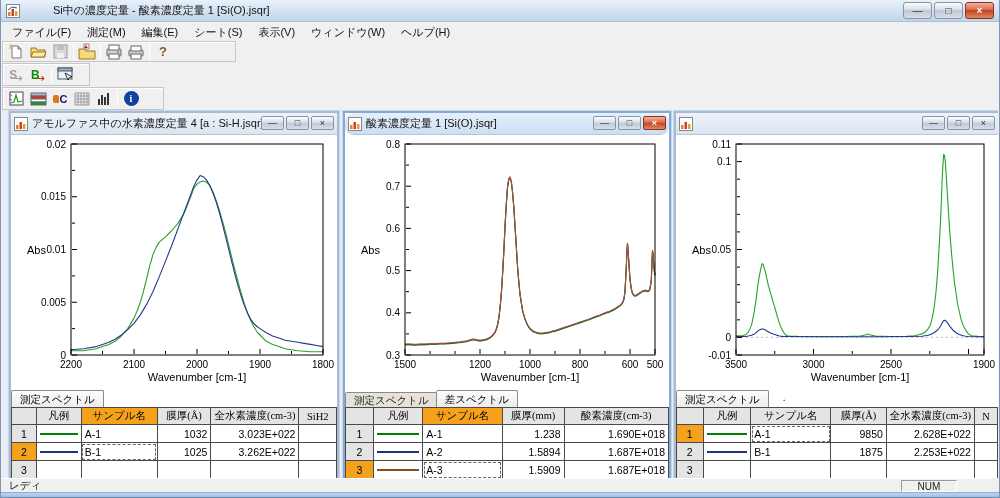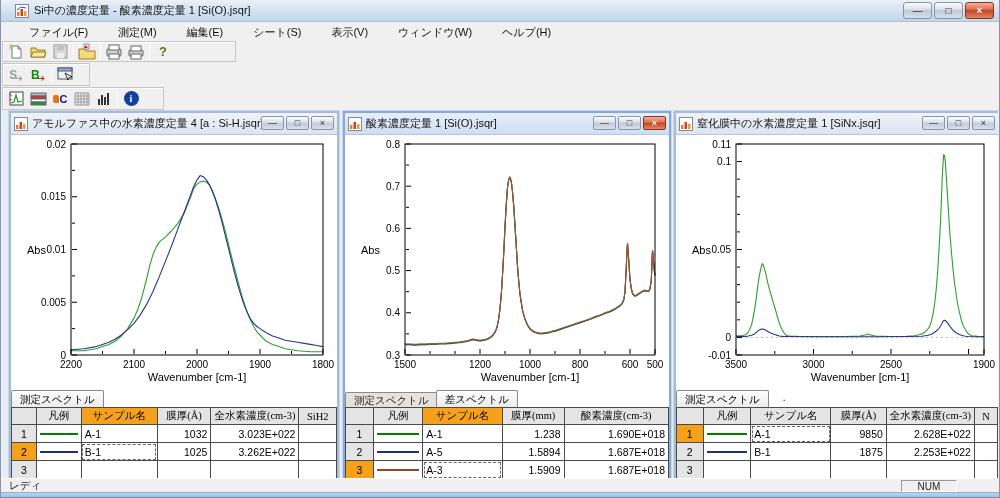--- a/index.html
+++ b/index.html
@@ -5,33 +5,33 @@
   * { margin:0; padding:0; box-sizing:border-box; }
   html,body { width:1000px; height:498px; overflow:hidden; }
   body { font-family:"Liberation Sans","DejaVu Sans",sans-serif; font-size:11px; background:#e9eef6; }
 
   .app { position:absolute; inset:0; width:1000px; height:498px; background:#f0f0f0;
          border-left:1px solid #7f97b5; border-right:1px solid #7f97b5; }
 
   
   .titlebar { position:absolute; left:0; top:0; right:0; height:22px;
     background:linear-gradient(180deg,#e9f1fa,#d3e1f2 55%,#c2d5ea);
-    border-bottom:1px solid #aebfd4; display:flex; align-items:center; padding-left:14px; }
+    border-bottom:1px solid #aebfd4; display:flex; align-items:center; padding-left:5px;gap:28px; }
   .titlebar .title { margin-left:5px; color:#111; }
   .capgroup { position:absolute; right:5px; top:2px; display:flex; gap:2px; }
   .cap-btn { width:29px; height:17px; border:1px solid #8795a8; border-radius:3px;
     background:linear-gradient(#fdfdfd,#d7dfe8 45%,#bfcad7 50%,#d7dfe8);
     display:flex; align-items:center; justify-content:center; font-size:10px; color:#333; line-height:1; }
   .cap-btn.red { background:linear-gradient(#efb2a2,#dd6a48 45%,#c44322 50%,#dd8a64);
     border-color:#903018; color:#fff; font-weight:bold; }
   .cap-sm { width:23px; height:14px; font-size:9px; border-radius:2px; }
 
   
   .menubar { position:absolute; left:0; top:23px; right:0; height:18px; background:#f0f0f0;
-    display:flex; align-items:center; gap:16px; padding-left:21px; }
+    display:flex; align-items:center; gap:2px; padding-left:4px; }
   .menu-item { padding:2px 7px; color:#111; }
 
   
   .tb { position:absolute; background:#f0f0f0; border:1px solid #c6c6c6;
         box-shadow:inset 1px 1px 0 #fff; display:flex; align-items:center; padding:1px 2px; }
   .tb1 { left:1px; top:41px; width:234px; height:21px; }
   .tb2 { left:1px; top:63px; width:88px;  height:23px; }
   .tb3 { left:1px; top:87px; width:162px; height:23px; }
   .tbtn { width:22px; height:18px; display:flex; align-items:center; justify-content:center; }
   .tbtn svg { display:block; }
@@ -48,21 +48,21 @@
     display:flex; align-items:center; justify-content:center; }
 
   
   .mdi { position:absolute; left:1px; right:1px; top:110px; height:368px; background:#e9eef6; overflow:hidden; }
 
   .child { position:absolute; top:1px; height:400px; background:#fff;
     border:2px solid #a7bcd4; box-shadow:0 0 0 1px #c7d6e8; }
   .child.active { border-color:#86aad8; }
   .child-tb { height:22px; display:flex; align-items:center; padding-left:3px;
     background:linear-gradient(180deg,#eff3f9,#dbe4f0); border-bottom:1px solid #b7c6d9; }
-  .child.active .child-tb { background:linear-gradient(180deg,#e7effb,#ccdef4); }
+  .child.active .child-tb { background:linear-gradient(180deg,#e7effb,#ccdef4);border-radius:9px; }
   .child-tb .title { margin-left:4px; font-size:11px; color:#111; white-space:nowrap; overflow:hidden; }
   .child-caps { position:absolute; right:3px; top:3px; display:flex; gap:2px; }
 
   .doc-icon { width:14px; height:14px; flex:0 0 14px; }
 
   .chart-wrap { height:253px; background:#fff; }
   .chart-wrap svg { width:100%; height:100%; }
   svg text { font-family:"Liberation Sans","DejaVu Sans",sans-serif; font-size:10px; fill:#000; }
   svg text.axlbl { font-size:11px; }
 
@@ -425,21 +425,21 @@
               </td>
           <td>A-1</td>
           <td class="num">1.238</td>
           <td class="num">1.690E+018</td>
         </tr>
         <tr>
           <td class="rownum">2</td>
           <td>
                 <div class="legend-line" style="border-top-color: rgb(32, 48, 126);"></div>
               </td>
-          <td>A-5</td>
+          <td>A-2</td>
           <td class="num">1.5894</td>
           <td class="num">1.687E+018</td>
         </tr>
         <tr>
           <td class="rownum sel">3</td>
           <td>
                 <div class="legend-line" style="border-top-color: rgb(139, 74, 32);"></div>
               </td>
           <td class="focus">A-3</td>
           <td class="num">1.5909</td>
@@ -450,21 +450,20 @@
     </div>
 
     <div class="child" style="left:672px; width:326px;">
       <div class="child-tb">
         <svg class="doc-icon" viewBox="0 0 14 14">
             <rect x="0.5" y="0.5" width="13" height="13" fill="#fff" stroke="#888"></rect>
             <rect x="2" y="8" width="2.5" height="4" fill="#e08030"></rect>
             <rect x="5.5" y="5" width="2.5" height="7" fill="#d04020"></rect>
             <rect x="9" y="7" width="2.5" height="5" fill="#e0a030"></rect>
           </svg>
-        <span class="title">窒化膜中の水素濃度定量 1 [SiNx.jsqr]</span>
         <div class="child-caps">
           <div class="cap-btn cap-sm">—</div>
           <div class="cap-btn cap-sm">□</div>
           <div class="cap-btn cap-sm">×</div>
         </div>
       </div>
       <div class="chart-wrap"><svg viewBox="0 0 322 253">
             <line x1="60" y1="202.41666666666666" x2="308" y2="202.41666666666666" stroke="#b4bcd8" stroke-dasharray="2,3"></line>
             <polyline points="60.0,200.7 66.2,200.7 69.3,199.8 72.4,197.1 75.5,190.1 77.0,183.1 78.6,174.3 80.2,163.7 81.7,151.4 83.3,140.9 84.8,133.8 85.6,130.3 86.3,128.6 87.1,129.4 87.9,132.1 89.5,137.4 91.0,144.4 92.6,151.4 94.1,156.7 95.7,162.0 97.2,167.3 98.8,172.5 100.3,177.8 101.8,183.1 103.4,188.3 104.9,191.9 106.5,195.4 108.1,198.0 109.6,199.8 111.2,200.7 114.3,201.0 122.0,201.4 137.5,201.5 153.0,201.5 168.5,201.5 184.0,201.0 190.2,199.8 191.8,198.9 193.3,199.8 199.5,201.0 215.0,201.5 230.5,201.4 238.3,200.7 242.9,199.8 246.0,198.9 249.1,197.1 252.2,193.6 253.8,191.0 255.3,186.6 256.9,179.6 258.4,170.8 260.0,156.7 261.5,139.1 263.0,114.5 263.8,100.4 264.6,84.6 265.4,65.3 266.1,45.9 266.9,30.1 267.4,23.1 267.7,19.6 268.5,20.4 269.3,26.6 270.0,37.1 270.8,49.4 272.4,75.8 273.9,98.7 275.5,118.0 277.0,133.8 278.5,147.9 280.1,158.5 281.6,169.0 283.2,176.0 284.8,183.1 286.3,188.3 287.9,191.9 289.4,194.5 291.0,197.1 292.5,198.9 294.0,199.8 295.6,200.7 298.7,201.0 301.8,201.4 304.9,201.5 308.0,201.5" fill="none" stroke="#2aa02a" stroke-width="1.1" stroke-linejoin="round"></polyline>
             <polyline points="60.0,201.5 69.3,201.5 72.4,201.0 75.5,200.3 78.6,198.9 80.2,197.5 81.7,196.1 83.3,194.9 84.8,194.2 86.3,194.0 87.9,194.3 89.5,195.0 91.0,196.1 94.1,197.7 97.2,199.1 100.3,200.1 103.4,201.0 106.5,201.4 114.3,201.5 137.5,201.7 168.5,201.7 199.5,201.7 230.5,201.5 246.0,201.2 252.2,200.3 255.3,199.3 258.4,197.5 261.5,195.0 263.0,193.3 264.6,191.0 266.1,188.3 266.9,186.6 267.7,185.5 268.5,185.2 269.3,185.5 270.8,186.9 272.4,189.1 273.9,191.3 275.5,193.4 277.0,195.2 280.1,197.7 283.2,199.4 286.3,200.5 289.4,201.2 292.5,201.5 300.3,201.7 308.0,201.7" fill="none" stroke="#26368c" stroke-width="1.1" stroke-linejoin="round"></polyline>

